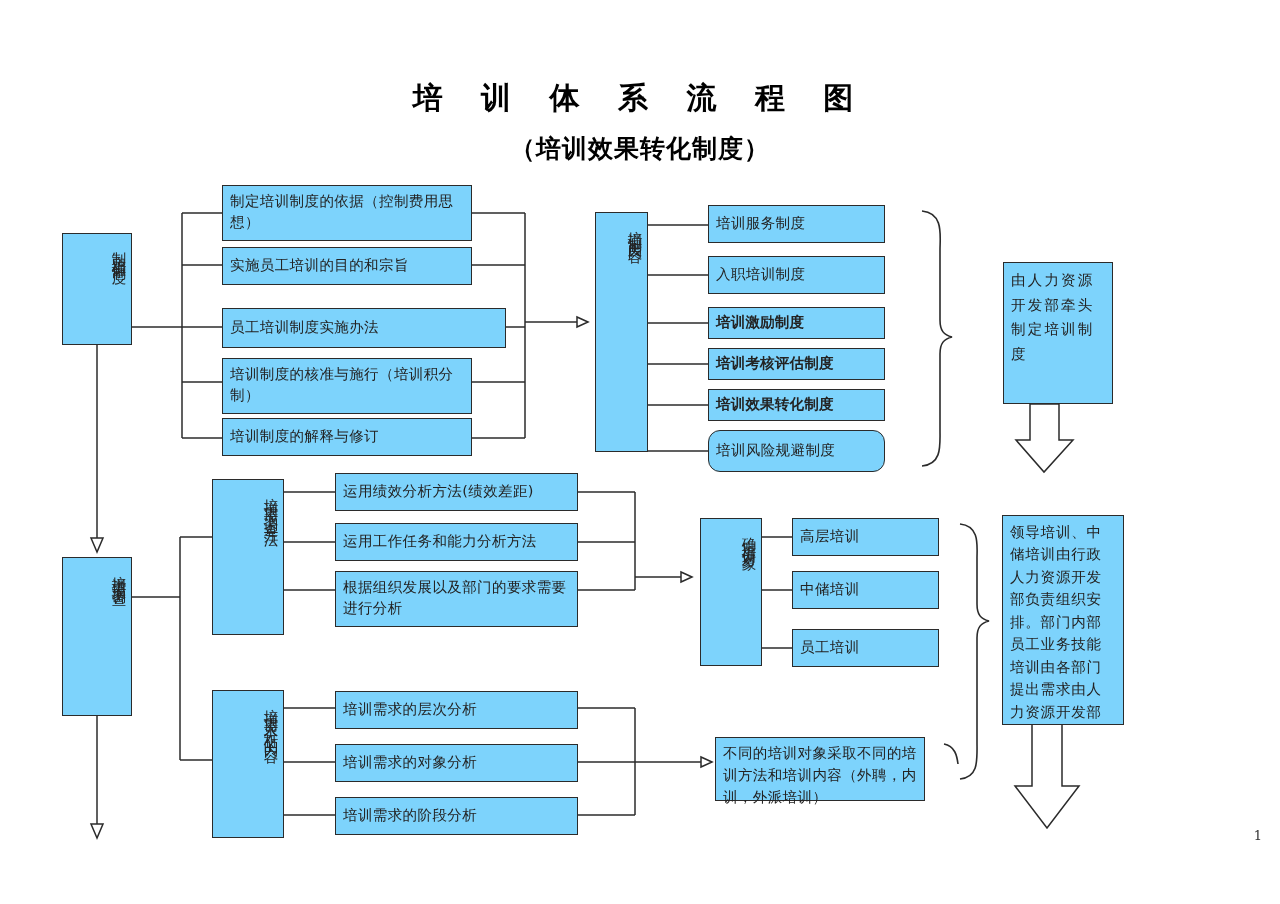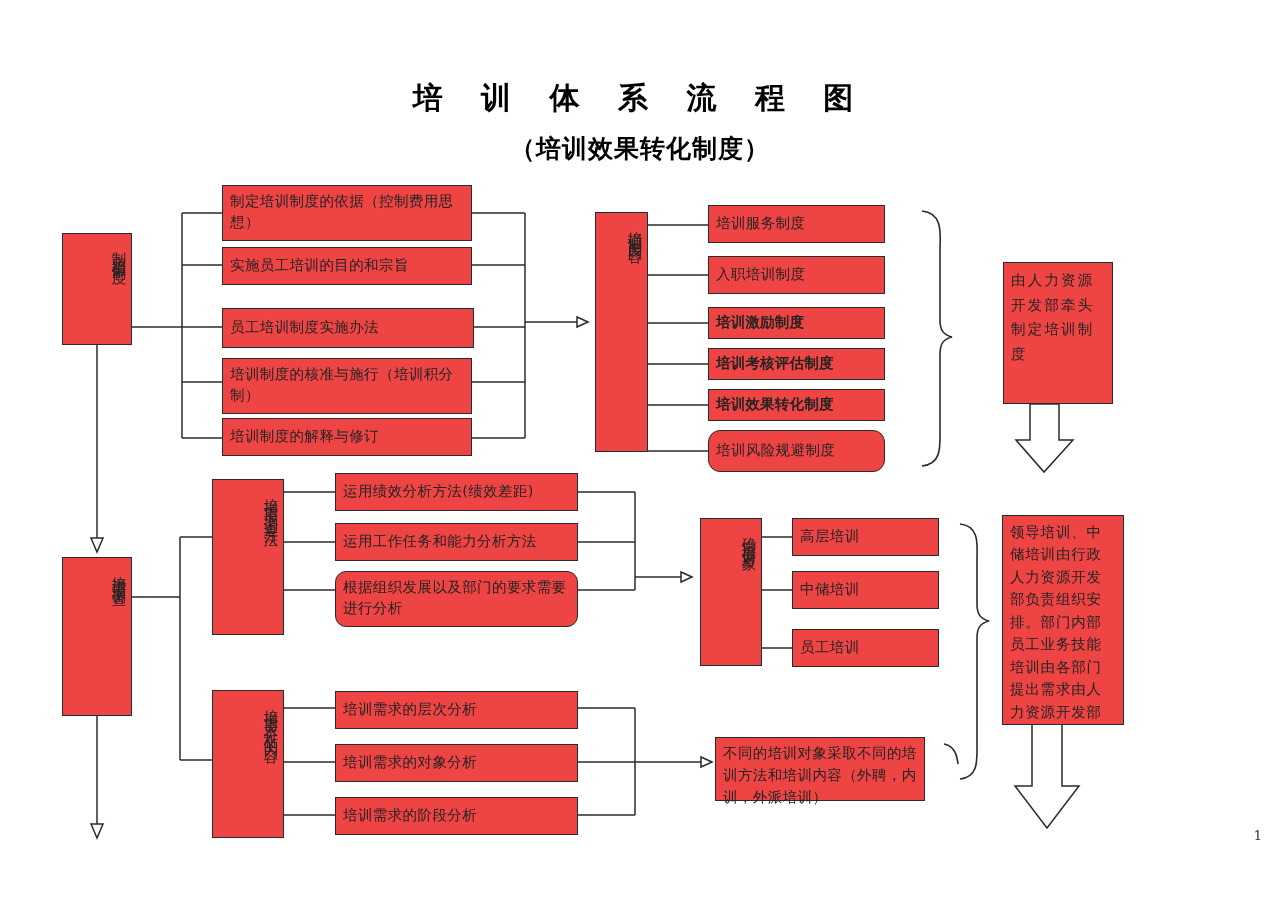--- a/index.html
+++ b/index.html
@@ -5,21 +5,21 @@
   html,body{margin:0;padding:0;}
   body{
     width:1280px;height:904px;
     background:#ffffff;
     font-family:"DejaVu Sans","Liberation Sans",sans-serif;
     color:#1a1a1a;
     overflow:hidden;
     position:relative;
   }
   #stage{position:absolute;left:0;top:0;width:1280px;height:904px;}
-  .node{position:absolute;box-sizing:border-box;border:1.5px solid #2b2b2b;background:#ef4444;}
+  .node{position:absolute;box-sizing:border-box;border:1.5px solid #2b2b2b;background:#7dd3fc;}
   .node .txt{
     position:absolute;left:0;top:0;right:0;bottom:0;
     display:flex;align-items:center;
     padding:3px 7px;box-sizing:border-box;
     font-size:14.5px;line-height:1.45;letter-spacing:0.4px;
     color:#232323;
   }
   .node.vtext .txt{
     writing-mode:vertical-rl;text-orientation:upright;
     align-items:flex-start;justify-content:flex-start;
@@ -149,21 +149,21 @@
   <div class="node vtext" style="left:62px;top:233px;width:70px;height:112px;">
     <span class="txt">制定培训制度</span>
   </div>
 
   <div class="node wraptxt" style="left:222px;top:185px;width:250px;height:56px;">
     <span class="txt">制定培训制度的依据（控制费用思想）</span>
   </div>
   <div class="node" style="left:222px;top:247px;width:250px;height:38px;">
     <span class="txt">实施员工培训的目的和宗旨</span>
   </div>
-  <div class="node" style="left:222px;top:308px;width:252px;height:40px;">
+  <div class="node" style="left:222px;top:308px;width:284px;height:40px;">
     <span class="txt">员工培训制度实施办法</span>
   </div>
   <div class="node wraptxt" style="left:222px;top:358px;width:250px;height:56px;">
     <span class="txt">培训制度的核准与施行（培训积分制）</span>
   </div>
   <div class="node" style="left:222px;top:418px;width:250px;height:38px;">
     <span class="txt">培训制度的解释与修订</span>
   </div>
 
   <div class="node vtext" style="left:595px;top:212px;width:53px;height:240px;">
@@ -200,21 +200,21 @@
   <div class="node vtext" style="left:212px;top:479px;width:72px;height:156px;">
     <span class="txt" style="letter-spacing:5px;">培训需求调查方法</span>
   </div>
 
   <div class="node" style="left:335px;top:473px;width:243px;height:38px;">
     <span class="txt">运用绩效分析方法(绩效差距)</span>
   </div>
   <div class="node" style="left:335px;top:523px;width:243px;height:38px;">
     <span class="txt">运用工作任务和能力分析方法</span>
   </div>
-  <div class="node wraptxt" style="left:335px;top:571px;width:243px;height:56px;border-radius:11px;">
+  <div class="node wraptxt" style="left:335px;top:571px;width:243px;height:56px;">
     <span class="txt">根据组织发展以及部门的要求需要进行分析</span>
   </div>
 
   <div class="node vtext" style="left:212px;top:690px;width:72px;height:148px;">
     <span class="txt" style="letter-spacing:5px;">培训需求分析的内容</span>
   </div>
 
   <div class="node" style="left:335px;top:691px;width:243px;height:38px;">
     <span class="txt">培训需求的层次分析</span>
   </div>

